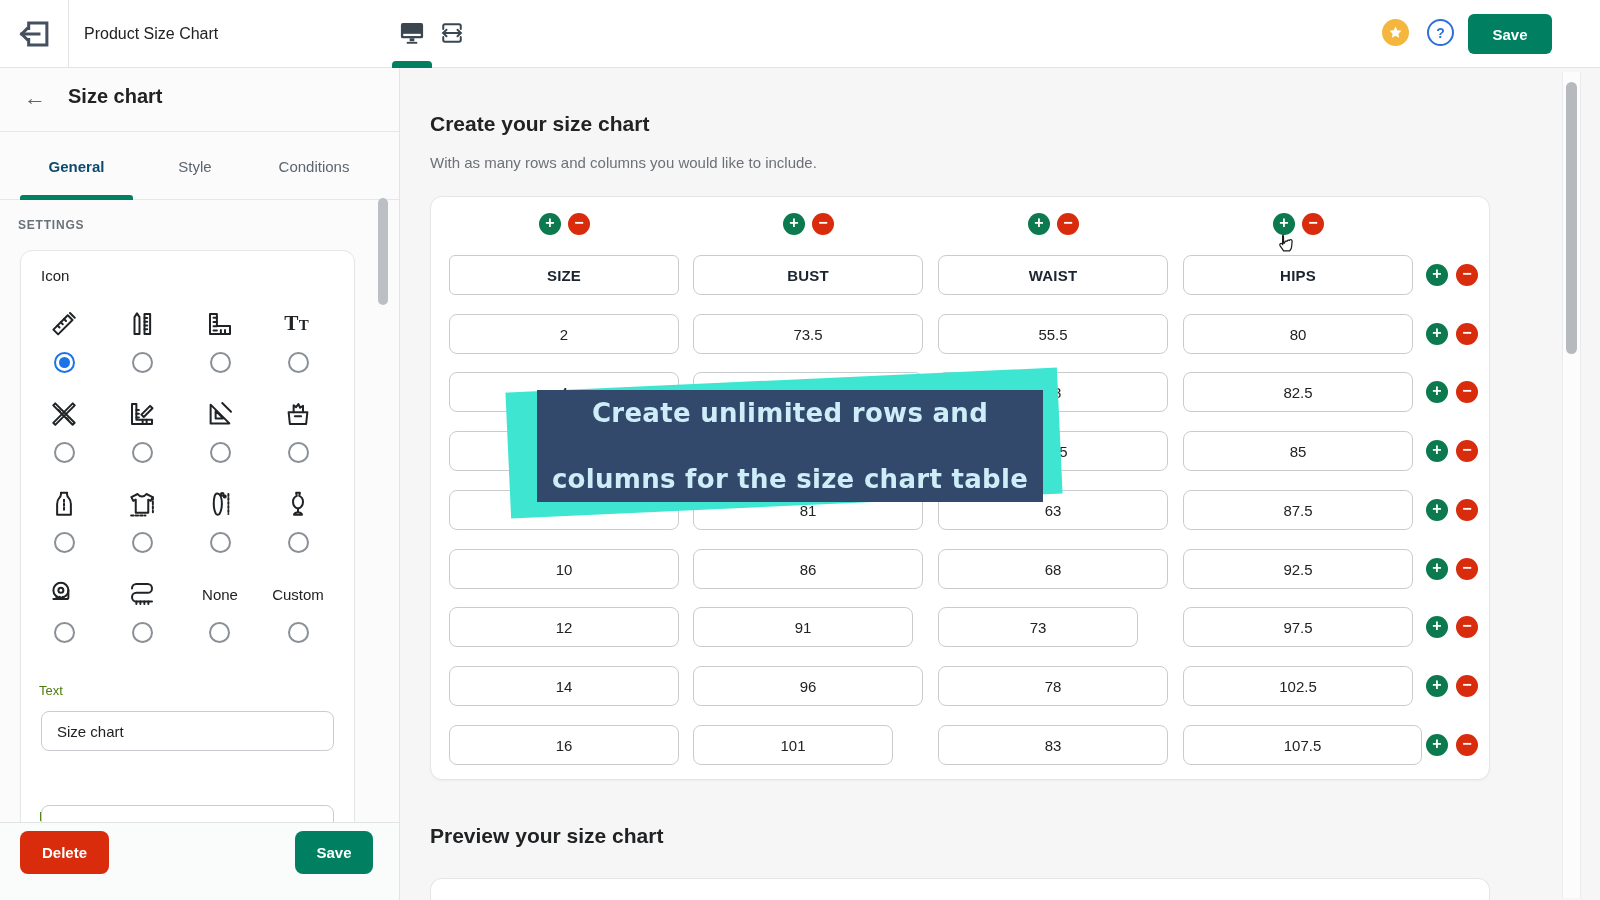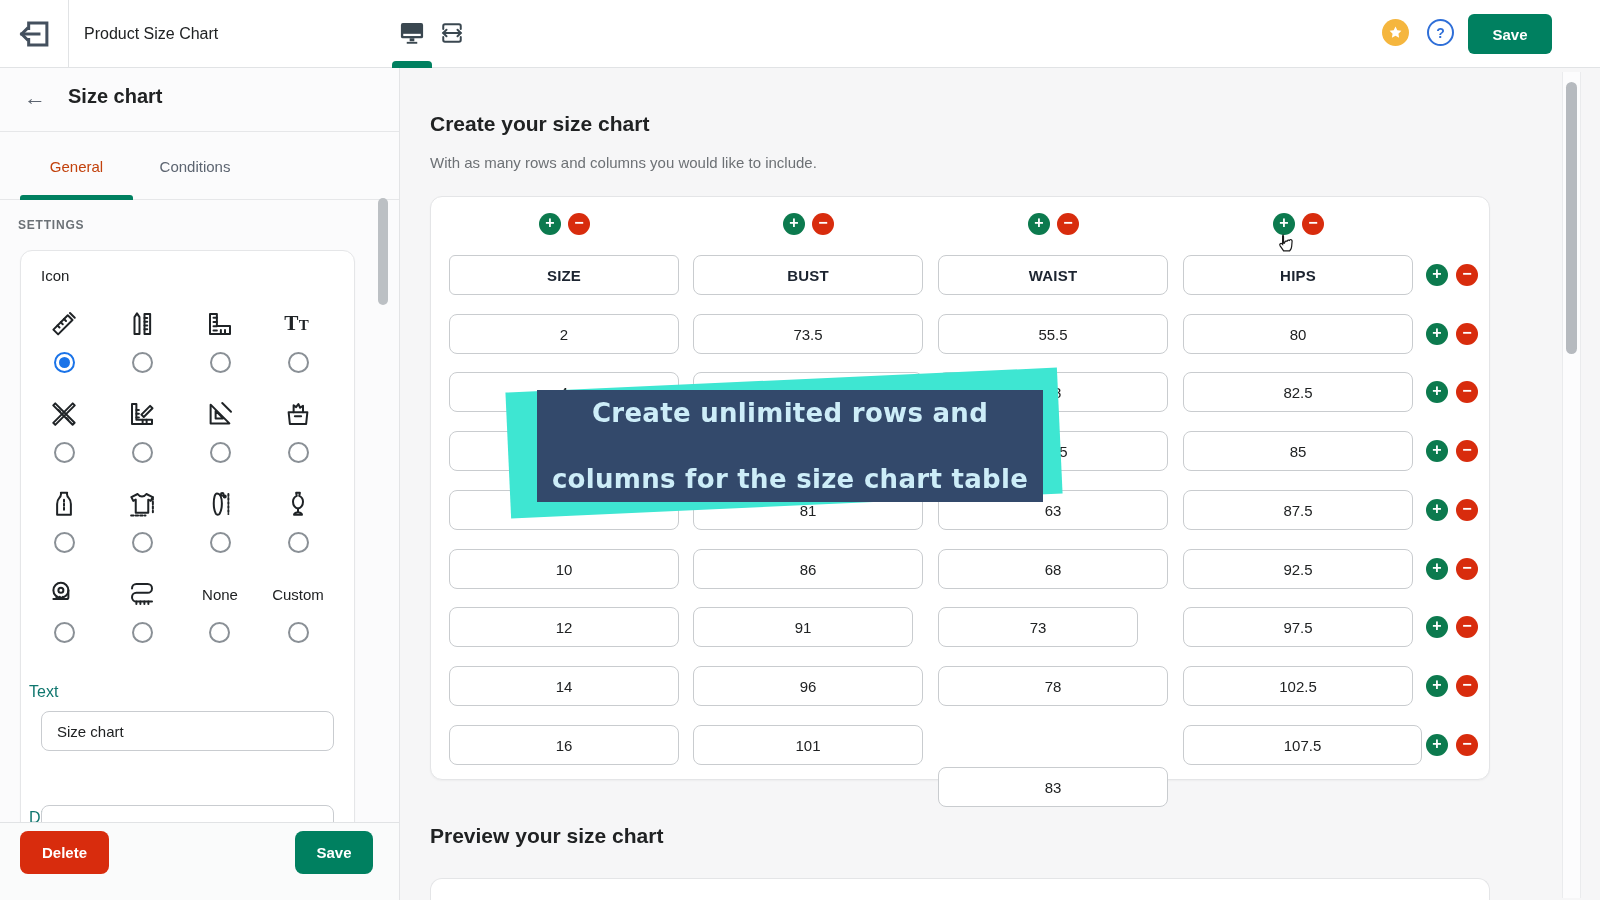--- a/index.html
+++ b/index.html
@@ -29,42 +29,42 @@
 
   
   .sidebar { position:absolute; left:0; top:68px; width:400px; height:832px; background:#fbfbfc;
              border-right:1px solid #e3e4e6; z-index:10; }
   .s-header { position:absolute; left:0; top:0; width:100%; height:64px; border-bottom:1px solid #e6e7e9; }
   .s-back { position:absolute; left:24px; top:17px; font-size:22px; color:#5c6470; cursor:pointer; }
   .s-title { position:absolute; left:68px; top:17px; font-size:20px; font-weight:600; color:#202223; }
   .s-tabs { position:absolute; left:0; top:64px; width:100%; height:68px; border-bottom:1px solid #e6e7e9; }
   .tab { position:absolute; top:0; height:68px; display:flex; align-items:center; justify-content:center;
          font-size:15px; color:#5c6470; cursor:pointer; }
-  .tab.active { color:#c2410c; font-weight:400; }
+  .tab.active { color:#0c4a6e; font-weight:700; }
   .tab:nth-child(1){ left:20px; width:113px; }
   .tab:nth-child(2){ left:140px; width:110px; }
   .tab:nth-child(3){ left:258px; width:112px; }
   .tab-underline { position:absolute; left:0; bottom:0; width:100%; height:5px; background:#008060;
                    border-radius:3px 3px 0 0; }
   .s-settings-label { position:absolute; left:18px; top:150px; font-size:12px; font-weight:700;
                       letter-spacing:.8px; color:#6b7176; }
   .s-card { position:absolute; left:20px; top:182px; width:335px; height:592px; background:#fff;
             border:1px solid #e5e6e8; border-radius:12px; box-shadow:0 1px 2px rgba(0,0,0,.04); }
   .icon-label { position:absolute; left:20px; top:16px; font-size:15px; color:#202223; }
   .icon-grid { position:absolute; left:4px; top:52px; width:320px; display:grid;
                grid-template-columns:repeat(4,78px); grid-auto-rows:90px; justify-items:center; }
   .icon-cell { display:flex; flex-direction:column; align-items:center; cursor:pointer; }
   .icon-slot { height:42px; display:flex; align-items:center; justify-content:center; color:#1f2326; }
   .icon-slot svg { stroke:#1f2326; }
   .icon-word { font-size:15px; color:#202223; }
   .radio { width:21px; height:21px; border-radius:50%; border:2px solid #8a9096; background:#fff; margin-top:7px;
            display:flex; align-items:center; justify-content:center; }
   .radio.sel { border-color:#1a73e8; }
   .radio.sel::after { content:""; width:11px; height:11px; border-radius:50%; background:#1a73e8; }
-  .field-label { position:absolute; left:8px; font-size:16px; color:#0f766e; }
+  .field-label { position:absolute; left:18px; font-size:13px; color:#4d7c0f; }
   .field-input { position:absolute; left:20px; width:293px; height:40px; border:1px solid #c9ccd0;
                  border-radius:8px; font-size:15px; color:#202223; padding-left:15px; background:#fff;
                  font-family:"Liberation Sans", sans-serif; }
   .s-scroll-thumb { position:absolute; left:378px; top:130px; width:10px; height:107px; background:#bcc0c4;
                     border-radius:5px; }
   .s-footer { position:absolute; left:0; bottom:0; width:100%; height:78px; background:#fafbfb;
               border-top:1px solid #e1e3e5; z-index:6; }
   .btn-delete { position:absolute; left:20px; top:8px; width:89px; height:43px; background:#d82c0d; border-radius:8px; }
   .btn-save-side { position:absolute; left:295px; top:8px; width:78px; height:43px; background:#008060; border-radius:8px; }
 
@@ -147,20 +147,21 @@
   </header>
 
   <aside class="sidebar">
     <div class="s-header">
       <span class="s-back">←</span>
       <span class="s-title">Size chart</span>
     </div>
 
     <div class="s-tabs">
         <div class="tab active">General<span class="tab-underline"></span></div>
+        <div class="tab">Style</div>
         <div class="tab">Conditions</div>
       </div>
 
     <div class="s-settings-label">SETTINGS</div>
 
     <div class="s-card">
       <div class="icon-label">Icon</div>
       <div class="icon-grid">
           <div class="icon-cell">
             <div class="icon-slot">
@@ -362,22 +363,22 @@
         <div class="cell" style="left: 752px; top: 352px; width: 230px;">92.5</div>
         <div class="cell" style="left: 18px; top: 410px; width: 230px;">12</div>
         <div class="cell" style="left: 262px; top: 410px; width: 220px;">91</div>
         <div class="cell" style="left: 507px; top: 410px; width: 200px; text-align: center;">73</div>
         <div class="cell" style="left: 752px; top: 410px; width: 230px;">97.5</div>
         <div class="cell" style="left: 18px; top: 469px; width: 230px;">14</div>
         <div class="cell" style="left: 262px; top: 469px; width: 230px;">96</div>
         <div class="cell" style="left: 507px; top: 469px; width: 230px;">78</div>
         <div class="cell" style="left: 752px; top: 469px; width: 230px;">102.5</div>
         <div class="cell" style="left: 18px; top: 528px; width: 230px;">16</div>
-        <div class="cell" style="left: 262px; top: 528px; width: 230px;">101</div>
-        <div class="cell" style="left: 507px; top: 528px; width: 230px; margin-top: 42px;">83</div>
+        <div class="cell" style="left: 262px; top: 528px; width: 200px;">101</div>
+        <div class="cell" style="left: 507px; top: 528px; width: 230px;">83</div>
         <div class="cell" style="left: 752px; top: 528px; width: 239px;">107.5</div>
         <div class="ctl plus" style="left: 995px; top: 67px;">+</div>
         <div class="ctl minus" style="left: 1025px; top: 67px;">−</div>
         <div class="ctl plus" style="left: 995px; top: 126px;">+</div>
         <div class="ctl minus" style="left: 1025px; top: 126px;">−</div>
         <div class="ctl plus" style="left: 995px; top: 184px;">+</div>
         <div class="ctl minus" style="left: 1025px; top: 184px;">−</div>
         <div class="ctl plus" style="left: 995px; top: 243px;">+</div>
         <div class="ctl minus" style="left: 1025px; top: 243px;">−</div>
         <div class="ctl plus" style="left: 995px; top: 302px;">+</div>

